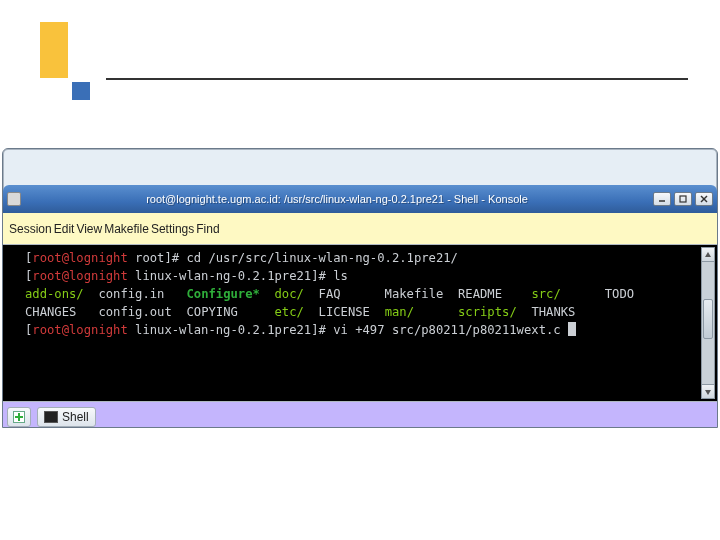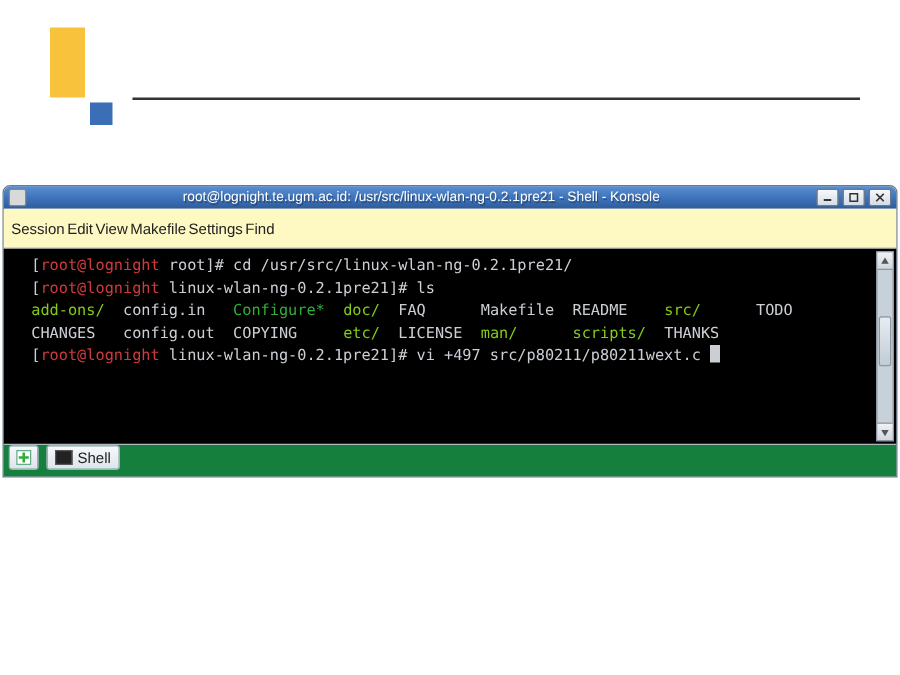--- a/index.html
+++ b/index.html
@@ -60,25 +60,26 @@
     left: 2px;
     width: 716px;
     background: #e6eef5;
     border: 1px solid #6b7a8a;
     border-radius: 6px 6px 0 0;
     box-shadow: 0 0 0 1px #a9b4c0 inset;
   }
   .titlebar {
     display: flex;
     align-items: center;
-    height: 18px;
+    height: 28px;
     background: linear-gradient(#5a8fcf, #3a6fb7 60%, #2f5c9a);
     border-radius: 6px 6px 0 0;
     padding: 0 4px;
     gap: 4px;
+    margin-top: 36px;
   }
   .titlebar .app-icon {
     width: 14px; height: 14px;
     background: #d9d9d9;
     border: 1px solid #888;
     border-radius: 2px;
   }
   .titlebar .title-text {
     flex: 1;
     text-align: center;
@@ -121,21 +122,21 @@
     line-height: 18px;
     padding: 4px 6px 8px 6px;
     min-height: 148px;
     white-space: pre;
     position: relative;
     letter-spacing: 0px;
   }
   .terminal .line { display: block; margin-left: 16px; }
   .p-red { color: #d03a3a; }
   .p-blue { color: #84cc16; }
-  .p-green { color: #2fae3a; }
+  .p-green { color: #2fae3a; font-weight: bold; }
   .p-white { color: #cbcfd4; }
   .cursor {
     display: inline-block;
     width: 8px; height: 14px;
     background: #cbcfd4;
     vertical-align: -2px;
   }
   .scrollbar {
     position: absolute;
     right: 2px; top: 2px; bottom: 2px;
@@ -160,23 +161,23 @@
   .scrollbar .thumb {
     position:absolute;
     left:1px; right:1px; top:30%;
     height:40px;
     background: linear-gradient(#e7ecf1,#c2ccd5);
     border:1px solid #8c98a3;
     border-radius:2px;
   }
   .bottombar {
     display: flex;
-    align-items: flex-start;
+    align-items: flex-end;
     height: 26px;
-    background: #15803d;
+    background: #c4b5fd;
     border-top: 1px solid #b0b9c2;
     padding: 0 4px;
     gap: 6px;
   }
   .bottombar .btn {
     height: 20px;
     background: linear-gradient(#f7f9fb,#dde4eb);
     border: 1px solid #a3aeb8;
     border-radius: 3px;
     display: flex;

